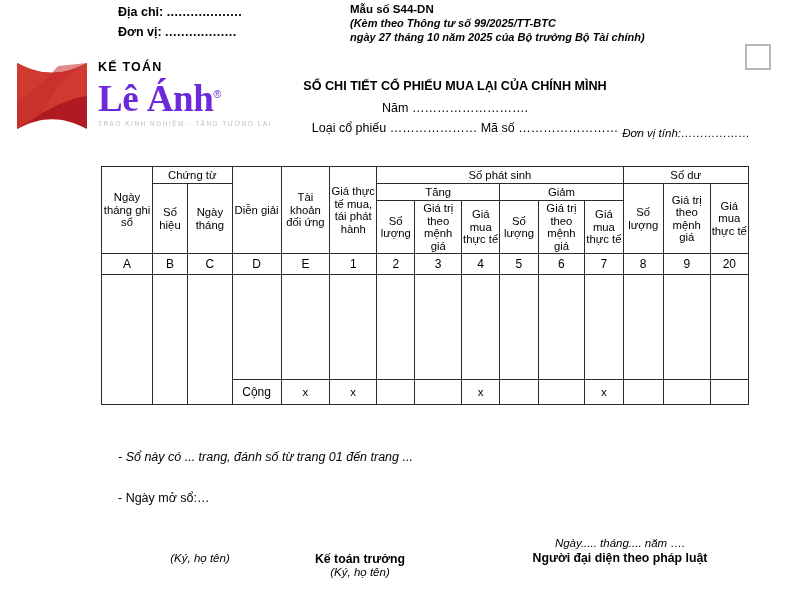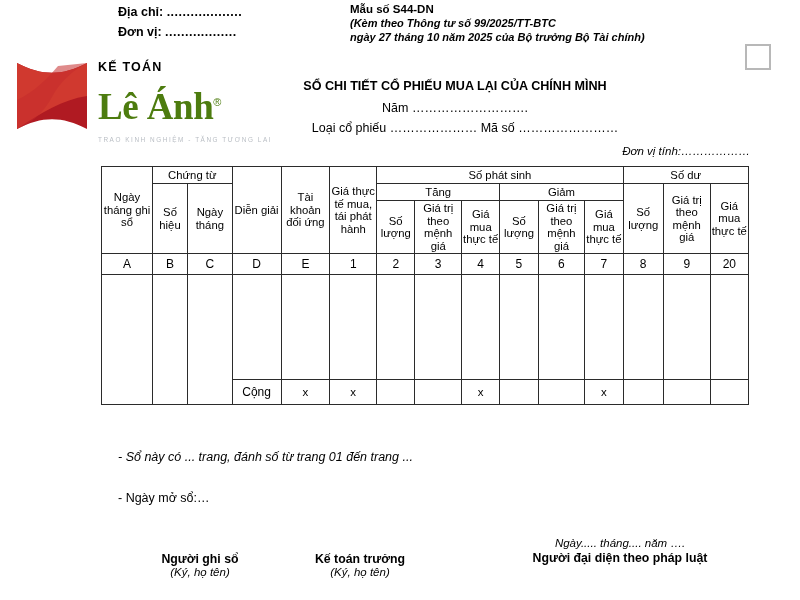--- a/index.html
+++ b/index.html
@@ -76,22 +76,22 @@
     font-size: 12.5px;
     font-weight: bold;
     color: #000000;
     letter-spacing: 1.2px;
     margin-top: 2px;
   }
   .logo-name {
     font-family: "Liberation Serif", serif;
     font-size: 37px;
     font-weight: bold;
-    color: #4d7c0f;
-    line-height: 56px;
+    color: #6d28d9;
+    line-height: 40px;
     letter-spacing: -0.5px;
     position: relative;
     white-space: nowrap;
   }
   .logo-reg {
     font-size: 11px;
     vertical-align: super;
     font-weight: normal;
     font-family: "Liberation Sans", sans-serif;
   }
@@ -128,21 +128,21 @@
     top: 121px;
     width: 430px;
     text-align: center;
     font-size: 12.5px;
     white-space: nowrap;
   }
 
   .unit-of-measure {
     position: absolute;
     left: 520px;
-    top: 145px;
+    top: 127px;
     width: 230px;
     text-align: right;
     font-size: 11.5px;
     font-style: italic;
     white-space: nowrap;
   }
 
   
   table.ledger {
     position: absolute;
@@ -335,21 +335,20 @@
       <td></td>
       <td></td>
     </tr>
   </tbody>
 </table>
 
 <div class="note note-1">- Sổ này có ... trang, đánh số từ trang 01 đến trang ...</div>
 <div class="note note-2">- Ngày mở sổ:…</div>
 
 <div class="sign sign-1">
-  <div class="role">Người ghi sổ</div>
   <div class="paren">(Ký, họ tên)</div>
 </div>
 <div class="sign sign-2">
   <div class="role">Kế toán trưởng</div>
   <div class="paren">(Ký, họ tên)</div>
 </div>
 <div class="sign sign-3">
   <span class="sign-date">Ngày..... tháng.... năm ….</span>
   <div class="role">Người đại diện theo pháp luật</div>
 </div>

